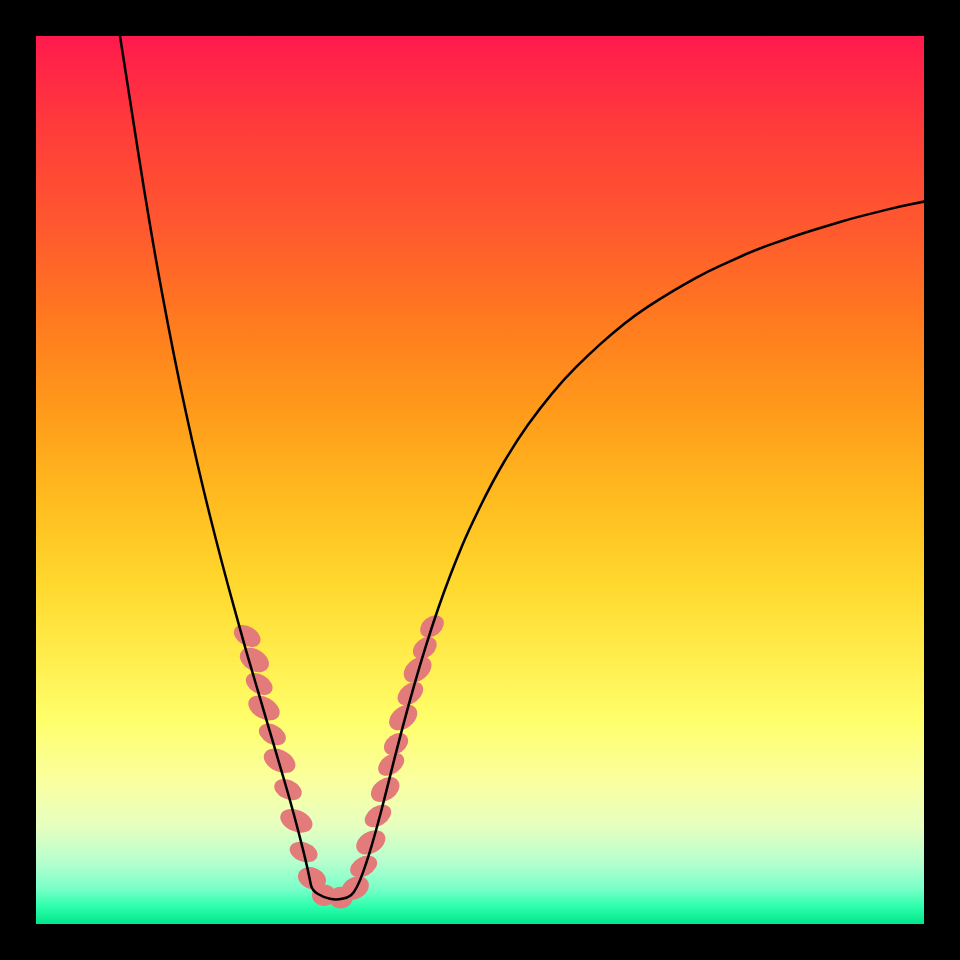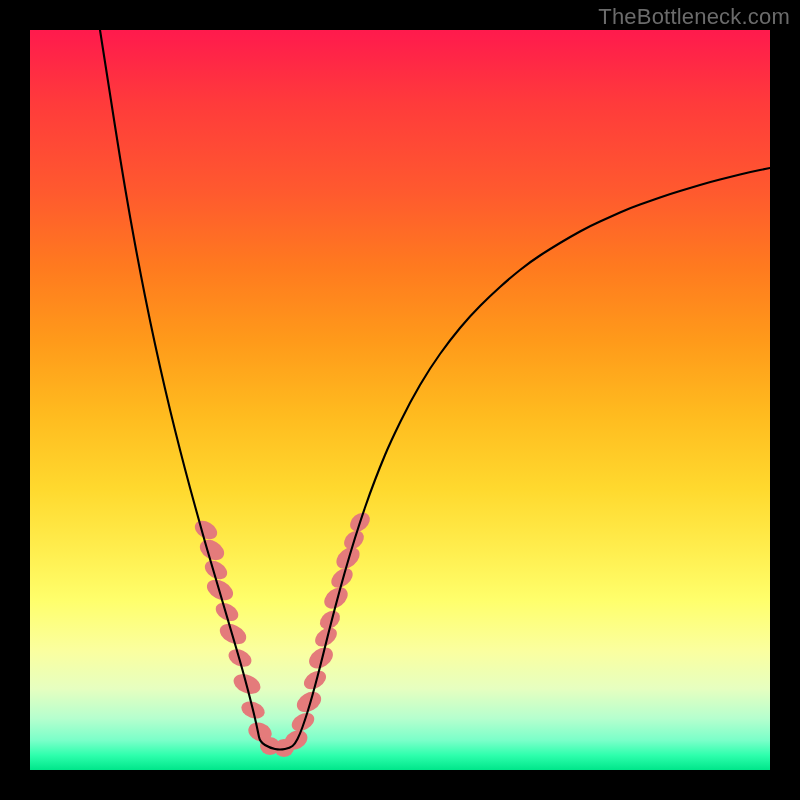--- a/index.html
+++ b/index.html
@@ -67,21 +67,20 @@
   }
   .marker {
     fill: #e47b7b;
     stroke: none;
   }
 </style>
 </head>
 <body>
 
 <div class="frame">
-  <div class="watermark">TheBottleneck.com</div>
   <div class="plot">
     <svg id="chart-svg" width="740" height="740" viewBox="0 0 740 740">
       <g id="markers-g">
           <ellipse cx="176" cy="500" rx="8" ry="12" class="marker" transform="rotate(-60 176 500)"></ellipse>
           <ellipse cx="182" cy="520" rx="9" ry="13" class="marker" transform="rotate(-60 182 520)"></ellipse>
           <ellipse cx="186" cy="540" rx="8" ry="12" class="marker" transform="rotate(-60 186 540)"></ellipse>
           <ellipse cx="190" cy="560" rx="9" ry="14" class="marker" transform="rotate(-62 190 560)"></ellipse>
           <ellipse cx="197" cy="582" rx="8" ry="12" class="marker" transform="rotate(-62 197 582)"></ellipse>
           <ellipse cx="203" cy="604" rx="9" ry="14" class="marker" transform="rotate(-64 203 604)"></ellipse>
           <ellipse cx="210" cy="628" rx="8" ry="12" class="marker" transform="rotate(-66 210 628)"></ellipse>

